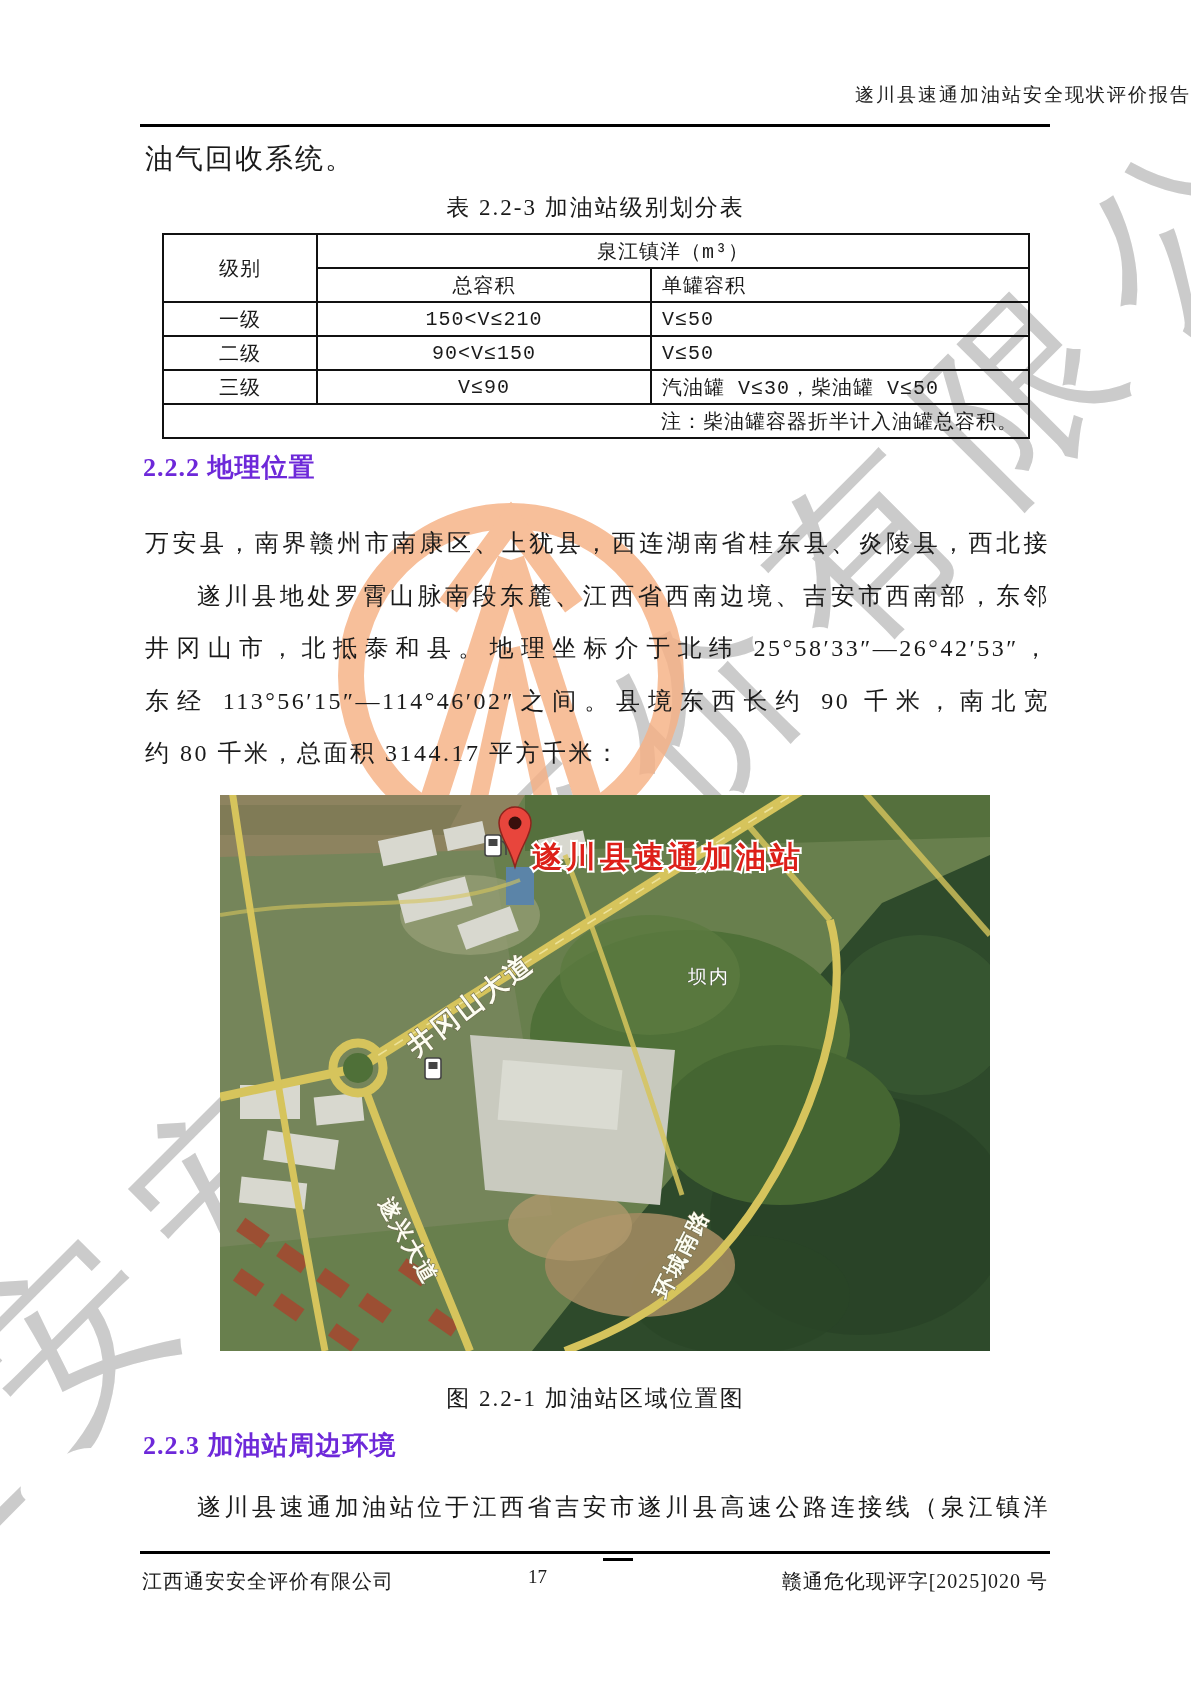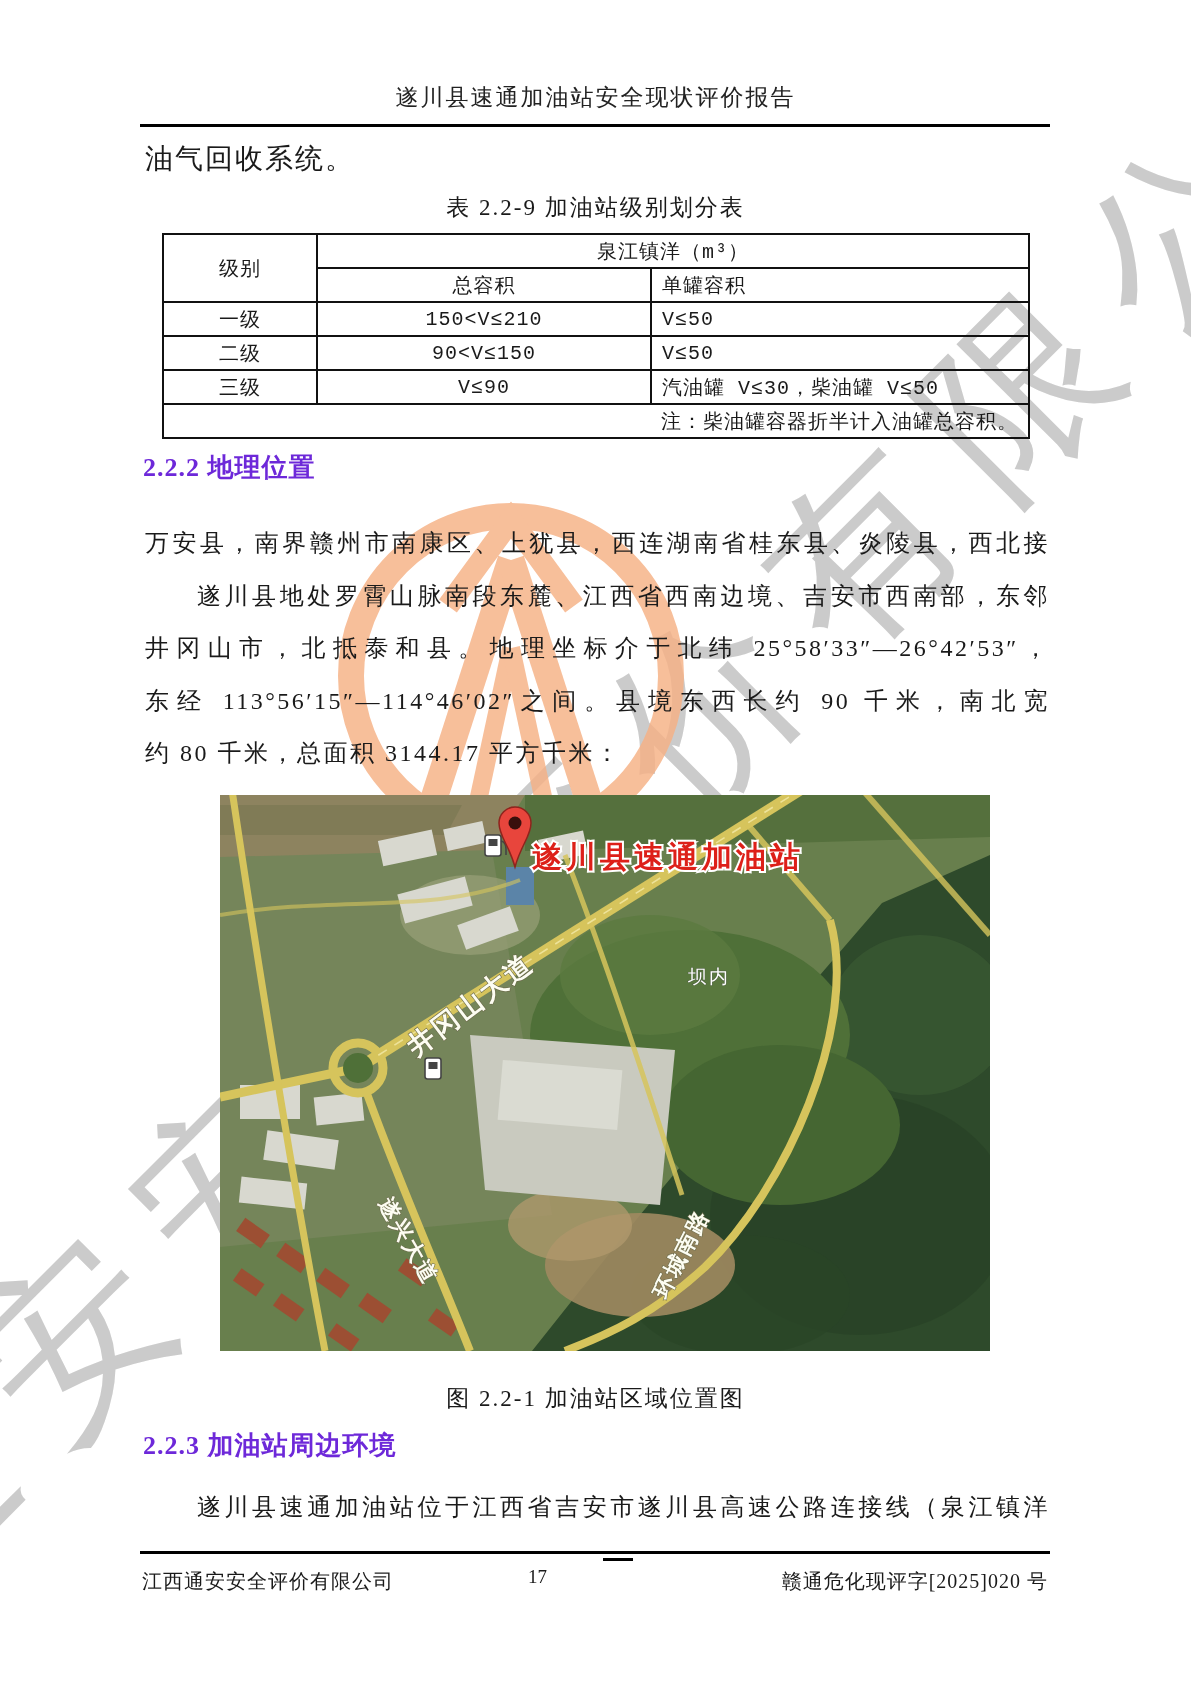--- a/index.html
+++ b/index.html
@@ -7,22 +7,22 @@
         font-family:"Liberation Serif","DejaVu Serif",serif;color:#1a1a1a;}
   .layer{position:absolute;inset:0;}
   
   #wm-layer{z-index:0;}
   .wm-text{position:absolute;left:-920px;top:810px;width:2800px;height:240px;
            transform:rotate(-45deg);transform-origin:center;
            font-size:185px;letter-spacing:38px;color:#c6c6c6;opacity:.9;
            text-align:center;white-space:nowrap;font-weight:400;}
   
   #content{z-index:1;}
-  .hdr-title{position:absolute;left:0;top:82px;width:100%;text-align:center;
-             font-size:23px;letter-spacing:2px;color:#222;}
+  .hdr-title{position:absolute;left:0;top:82px;width:100%;text-align:right;
+             font-size:19px;letter-spacing:2px;color:#222;}
   .hdr-rule{position:absolute;left:140px;top:124px;width:910px;height:3px;background:#000;}
   .intro{position:absolute;left:145px;top:140px;width:905px;font-size:28px;letter-spacing:2px;}
   .tbl-caption{position:absolute;left:0;top:192px;width:100%;text-align:center;
                font-size:23px;letter-spacing:2px;}
   table.grade{position:absolute;left:162px;top:233px;border-collapse:collapse;
               width:866px;table-layout:fixed;font-size:20px;font-family:Liberation Mono, monospace;}
   table.grade td{border:2px solid #111;padding:0 10px;height:32px;
                  text-align:center;vertical-align:middle;letter-spacing:1px;}
   table.grade td.left{text-align:left;}
   table.grade .note-cell{text-align:right;}
@@ -65,21 +65,21 @@
     </svg>
   </div>
 
   <div class="layer" id="content">
 
     <div class="hdr-title">遂川县速通加油站安全现状评价报告</div>
     <div class="hdr-rule"></div>
 
     <div class="intro">油气回收系统。</div>
 
-    <div class="tbl-caption">表 2.2-9  加油站级别划分表</div>
+    <div class="tbl-caption">表 2.2-3  加油站级别划分表</div>
 
     <table class="grade">
       <colgroup>
           <col style="width:154px">
           <col style="width:334px">
           <col style="width:378px">
         </colgroup>
       <tbody>
           <tr>
         <td rowspan="2">级别</td>

